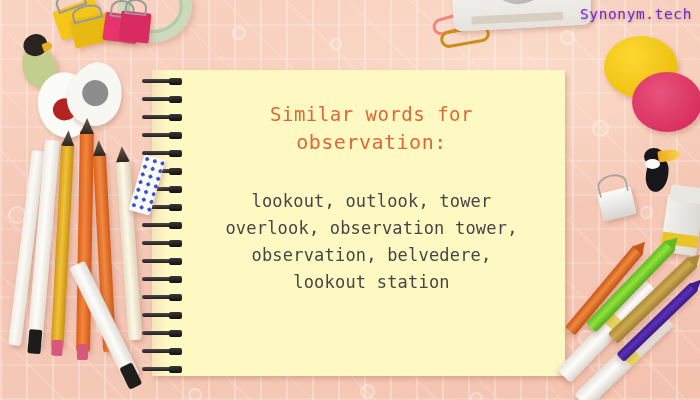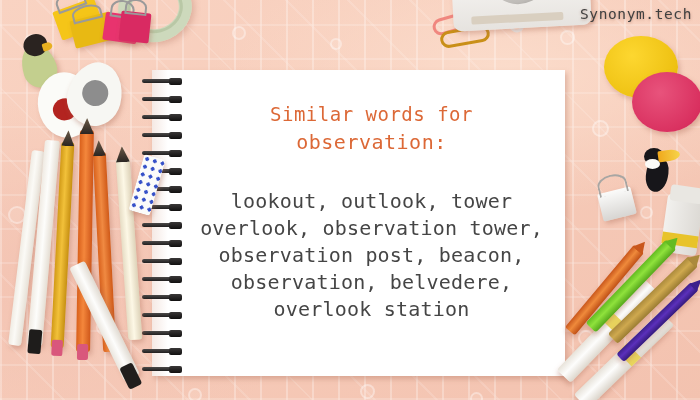--- a/index.html
+++ b/index.html
@@ -31,21 +31,21 @@
   }
   .pads { position:absolute; inset:0; opacity:.5; }
   .pad {
     position:absolute; border:2px solid rgba(255,255,255,.75);
     border-radius:50%; background:rgba(255,255,255,.16);
   }
 
   
   .page {
     position:absolute; left:152px; top:70px; width:413px; height:306px;
-    background:#ffffff;
+    background:#fef9c3;
     box-shadow:
       10px 10px 22px rgba(180,110,85,.30),
       2px 3px 6px rgba(180,110,85,.18);
   }
   .page-inner { position:absolute; inset:0; }
   .page-tint {
     position:absolute; left:0; top:0; width:16px; height:100%;
     background:linear-gradient(90deg, rgba(222,182,165,.30), rgba(222,182,165,0));
   }
 
@@ -73,28 +73,28 @@
   .title-line {
     color:#dc6836; font-size:19px; letter-spacing:.5px; line-height:26px;
     white-space:nowrap;
   }
   .title-word {
     color:#dc6836; font-size:20px; letter-spacing:.5px; line-height:30px;
     white-space:nowrap;
   }
   .synonyms {
     margin-top:31px; text-align:center;
-    color:#454545; font-size:20px; line-height:27px; letter-spacing:.2px;
+    color:#454545; font-size:17px; line-height:27px; letter-spacing:.2px;
   }
   .syn-line { white-space:nowrap; }
 
   
   .watermark {
     position:absolute; right:8px; top:6px;
-    color:#404040; font-size:14.5px; letter-spacing:.6px;
+    color:#6d28d9; font-size:14.5px; letter-spacing:.6px;
     text-shadow:0 1px 3px rgba(140,80,60,.45);
     z-index:40;
   }
 
   
   .obj { position:absolute; }
   .sh { box-shadow:2px 3px 5px rgba(165,100,80,.35); }
 
   
   .tape {
@@ -356,23 +356,22 @@
 
       <div class="content">
         <div class="title-wrap">
           <div class="title-line">Similar words for</div>
           <div class="title-word">observation:</div>
         </div>
 
         <div class="synonyms">
           <div class="syn-line">lookout, outlook, tower</div>
           <div class="syn-line">overlook, observation tower,</div>
-          <div class="syn-line">observation post, beacon,</div>
           <div class="syn-line">observation, belvedere,</div>
-          <div class="syn-line">overlook station</div>
+          <div class="syn-line">lookout station</div>
         </div>
       </div>
     </div>
   </div>
 
   <div class="spiral">
     <div class="ring" style="top:4px;"></div>
     <div class="ring" style="top:22px;"></div>
     <div class="ring" style="top:40px;"></div>
     <div class="ring" style="top:58px;"></div>

